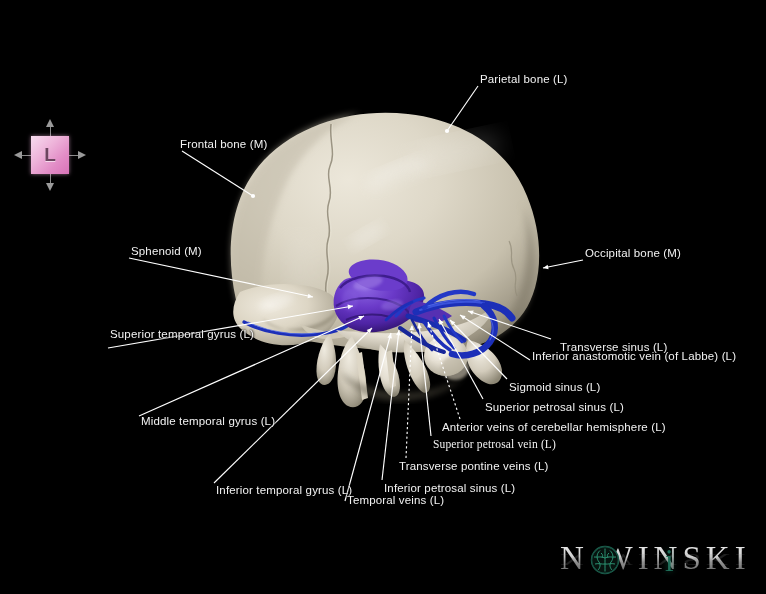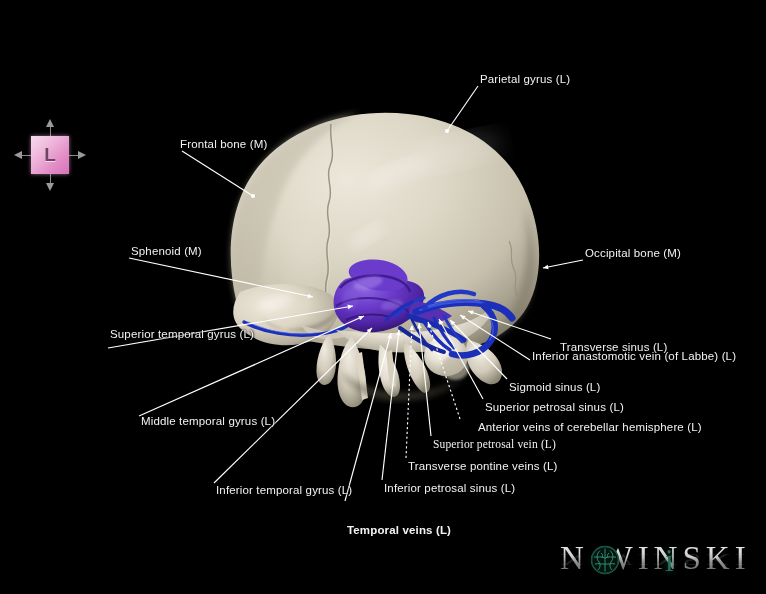--- a/index.html
+++ b/index.html
@@ -263,32 +263,32 @@
     <div class="arw arw-up"></div>
     <div class="arw arw-dn"></div>
     <div class="arw arw-lf"></div>
     <div class="arw arw-rt"></div>
     <div class="plate">
       <span>L</span>
     </div>
   </div>
 
   <div id="labels">
-      <div class="lbl" style="left: 480px; top: 73px;">Parietal gyrus (L)</div>
+      <div class="lbl" style="left: 480px; top: 73px;">Parietal bone (L)</div>
       <div class="lbl" style="left: 180px; top: 138px;">Frontal bone (M)</div>
       <div class="lbl" style="left: 131px; top: 245px; text-align: right;">Sphenoid (M)</div>
       <div class="lbl" style="left: 585px; top: 247px;">Occipital bone (M)</div>
       <div class="lbl" style="left: 110px; top: 328px;">Superior temporal gyrus (L)</div>
       <div class="lbl" style="left: 141px; top: 415px;">Middle temporal gyrus (L)</div>
       <div class="lbl" style="left: 216px; top: 484px;">Inferior temporal gyrus (L)</div>
-      <div class="lbl" style="left: 347px; top: 524px; font-weight: bold;">Temporal veins (L)</div>
+      <div class="lbl" style="left: 347px; top: 494px;">Temporal veins (L)</div>
       <div class="lbl" style="left: 384px; top: 482px;">Inferior petrosal sinus (L)</div>
-      <div class="lbl" style="left: 408px; top: 460px;">Transverse pontine veins (L)</div>
+      <div class="lbl" style="left: 399px; top: 460px;">Transverse pontine veins (L)</div>
       <div class="lbl" style="left: 433px; top: 438px; font-family: Liberation Serif, serif;">Superior petrosal vein (L)</div>
-      <div class="lbl" style="left: 478px; top: 421px;">Anterior veins of cerebellar hemisphere (L)</div>
+      <div class="lbl" style="left: 442px; top: 421px;">Anterior veins of cerebellar hemisphere (L)</div>
       <div class="lbl" style="left: 485px; top: 401px;">Superior petrosal sinus (L)</div>
       <div class="lbl" style="left: 509px; top: 381px;">Sigmoid sinus (L)</div>
       <div class="lbl" style="left: 532px; top: 350px;">Inferior anastomotic vein (of Labbe) (L)</div>
       <div class="lbl" style="left: 560px; top: 341px;">Transverse sinus (L)</div>
     </div>
 
   <div id="wm">
     <div class="txt">N   WINSKI</div>
     <div class="refl">N   WINSKI</div>
 

